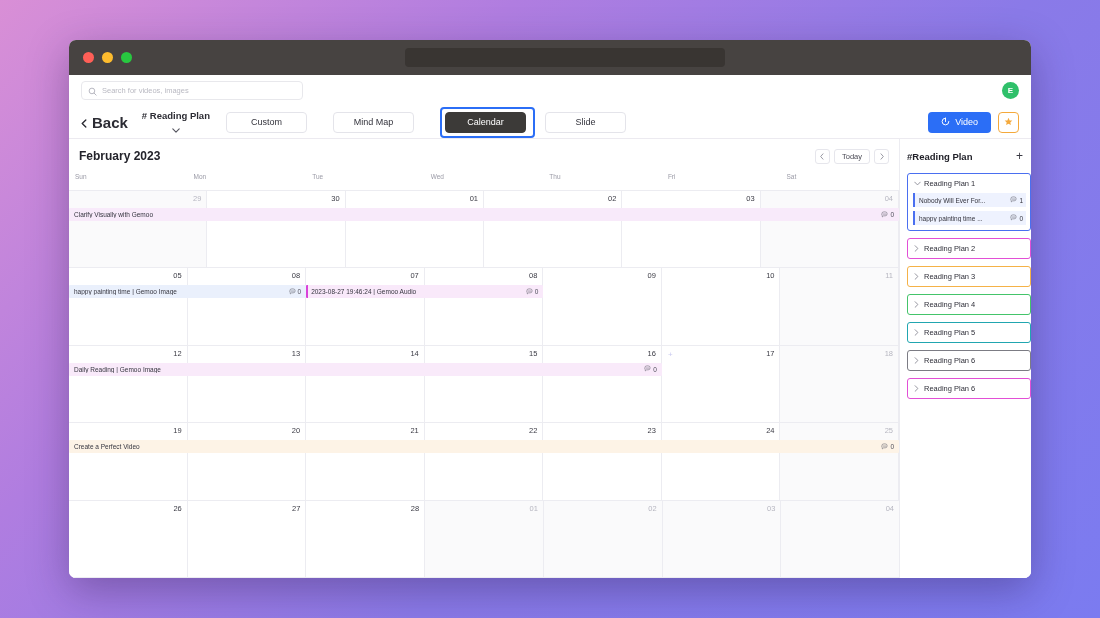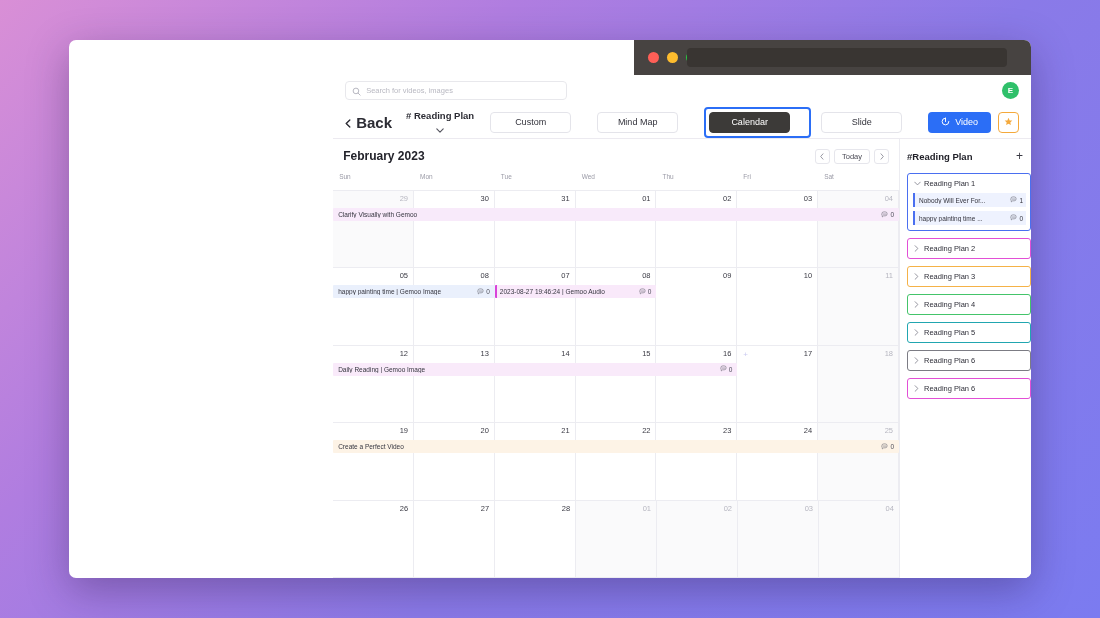--- a/index.html
+++ b/index.html
@@ -18,21 +18,20 @@
   
   .window {
     width: 962px;
     height: 538px;
     border-radius: 7px;
     overflow: hidden;
     background: #ffffff;
     box-shadow: 0 12px 40px rgba(40,20,70,.35);
     display: flex;
     flex-direction: column;
-    align-items: flex-end;
   }
 
   .chrome {
     height: 35px;
     background: #474341;
     display: flex;
     align-items: center;
     padding: 0 14px;
     flex: 0 0 35px;
   }
@@ -135,21 +134,21 @@
     color: #fff;
     border-color: #3c3a38;
   }
   .seg-wrap {
     border: 2px solid #2b6ef6;
     border-radius: 4px;
     padding: 3px;
     margin-right: 10px;
     display: inline-flex;
   }
-  .seg-wrap .seg { margin-right: 16px; }
+  .seg-wrap .seg { margin-right: 4px; }
   .share-btn {
     margin-left: auto;
     height: 21px;
     padding: 0 13px;
     background: #2b6ef6;
     color: #fff;
     border-radius: 4px;
     font-size: 9px;
     display: flex; align-items: center; gap: 5px;
     cursor: pointer;
@@ -418,23 +417,20 @@
             <div class="dow">Sat</div>
           </div>
 
         <div class="grid" id="cal-grid">
             <div class="wrow">
               <div class="dcell dim">
                 <div class="dnum">29</div>
               </div>
               <div class="dcell">
                 <div class="dnum">30</div>
-              </div>
-              <div class="dcell">
-                <div class="dnum">31</div>
               </div>
               <div class="dcell">
                 <div class="dnum">01</div>
               </div>
               <div class="dcell">
                 <div class="dnum">02</div>
               </div>
               <div class="dcell">
                 <div class="dnum">03</div>
               </div>

